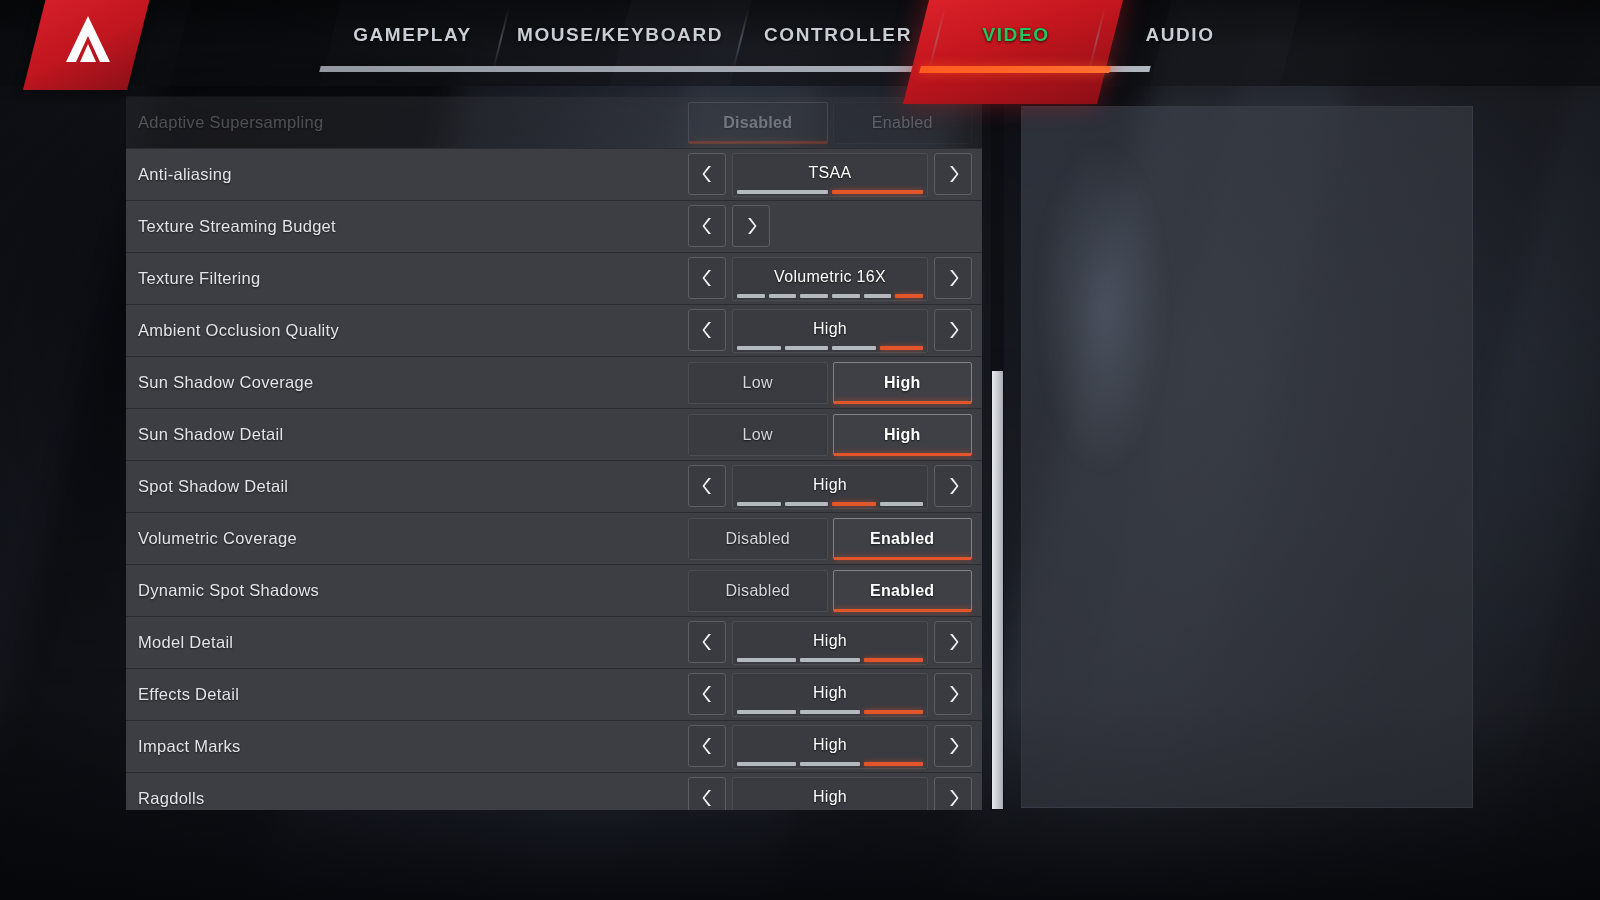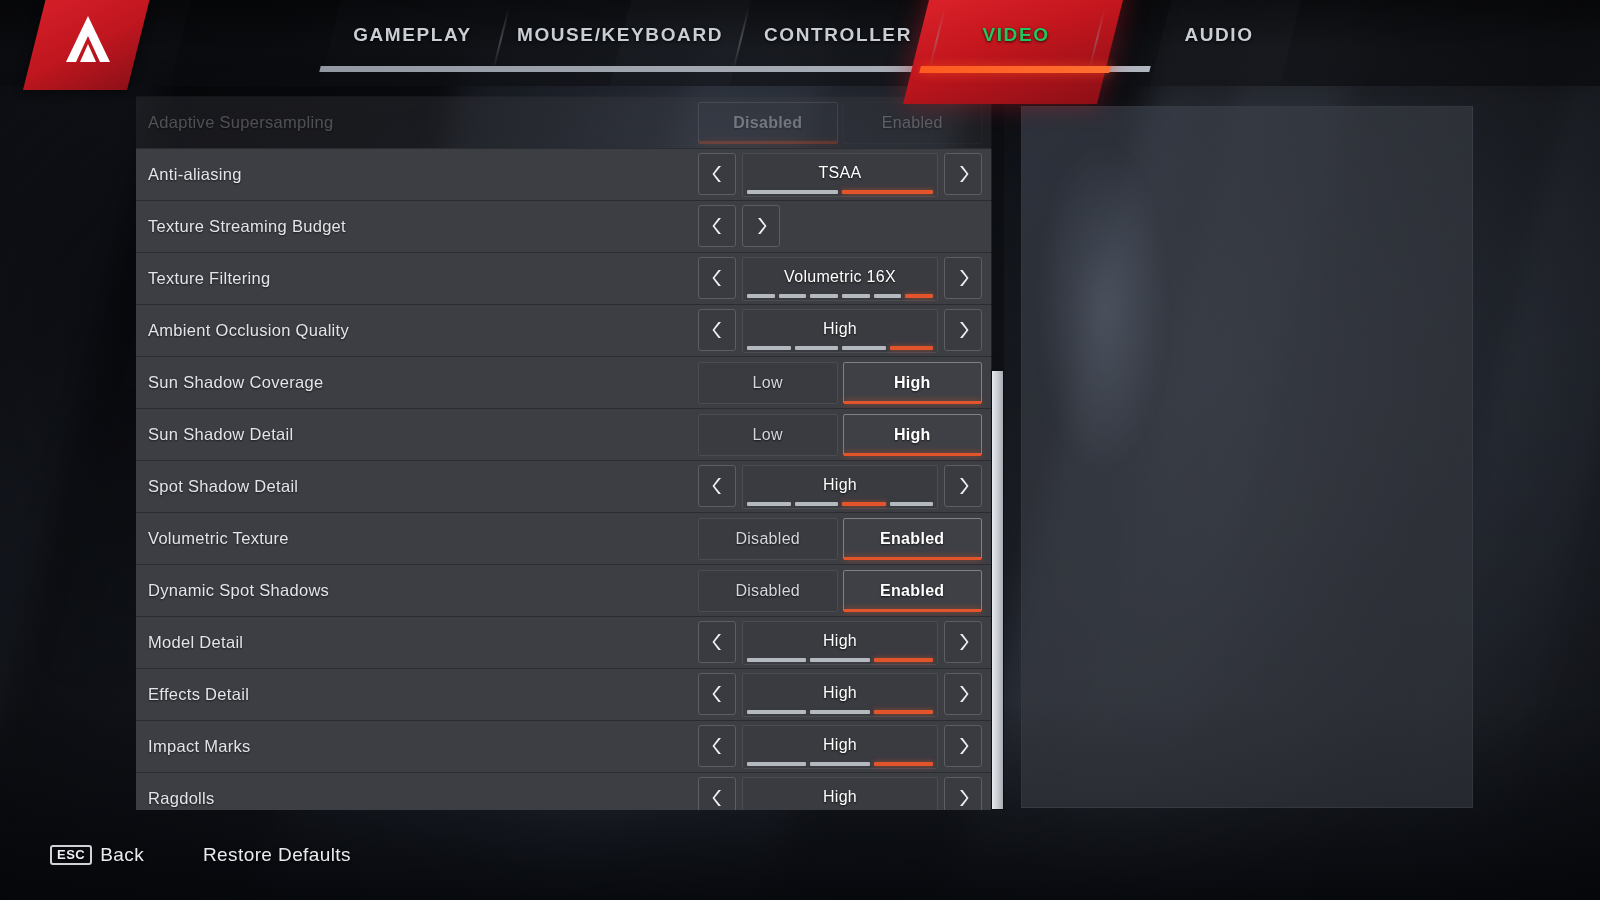--- a/index.html
+++ b/index.html
@@ -126,21 +126,21 @@
     position: absolute; top: 66px; height: 7px;
     background: linear-gradient(90deg, #ff5a1f, #ff7030);
     transform: skewX(-14deg);
     z-index: 7;
     box-shadow: 0 0 10px rgba(255,90,31,0.6);
   }
 
   
   .panel {
     position: absolute;
-    left: 136px; top: 96px;
+    left: 126px; top: 96px;
     width: 856px; height: 714px;
     overflow: hidden;
     z-index: 3;
   }
   .row {
     position: relative;
     width: 856px; height: 52px;
     background: #3d3e43;
     border-top: 1px solid #2b2c30;
     display: flex; align-items: center;
@@ -342,21 +342,21 @@
       </div>
       <div class="tab" style="left:200px;width:240px;">
         <span class="tab-label">MOUSE/KEYBOARD</span>
       </div>
       <div class="tab" style="left:440px;width:196px;">
         <span class="tab-label">CONTROLLER</span>
       </div>
       <div class="tab active" style="left:636px;width:160px;">
         <span class="tab-label">VIDEO</span>
       </div>
-      <div class="tab" style="left:839px;width:160px;">
+      <div class="tab" style="left:800px;width:160px;">
         <span class="tab-label">AUDIO</span>
       </div>
       <div class="tab-underline-active" style="left:620px;width:190px;"></div>
     </div>
   <div class="tabs-underline"></div>
 
   <div class="panel" id="panel-host">
       <div class="row faded">
         <span class="row-label">Adaptive Supersampling</span>
         <div class="ctl-toggle">
@@ -495,21 +495,21 @@
             </span>
           </div>
           <div class="arrow-btn">
             <svg viewBox="0 0 15 20">
               <path d="M4 2 L10.5 10 L4 18 L6.5 18 L12.5 10 L6.5 2 Z" fill="#f0f2f4"></path>
             </svg>
           </div>
         </div>
       </div>
       <div class="row">
-        <span class="row-label">Volumetric Texture</span>
+        <span class="row-label">Volumetric Coverage</span>
         <div class="ctl-toggle">
           <div class="tgl">
             <span class="tgl-text">Disabled</span>
           </div>
           <div class="tgl sel">
             <span class="tgl-text">Enabled</span>
           </div>
         </div>
       </div>
       <div class="row">
@@ -612,24 +612,15 @@
       </div>
     </div>
 
   <div class="scroll-track"></div>
   <div class="scroll-thumb"></div>
 
   <div class="preview">
     <div class="preview-glow"></div>
   </div>
 
-  <div class="footer">
-    <div class="footer-item" id="footer-back">
-      <span class="esc-key">ESC</span>
-      <span class="footer-text">Back</span>
-    </div>
-    <div class="footer-item" id="footer-restore">
-      <span class="footer-text">Restore Defaults</span>
-    </div>
-  </div>
 
   <div class="bg-vignette"></div>
 </div>
 
 </body></html>

